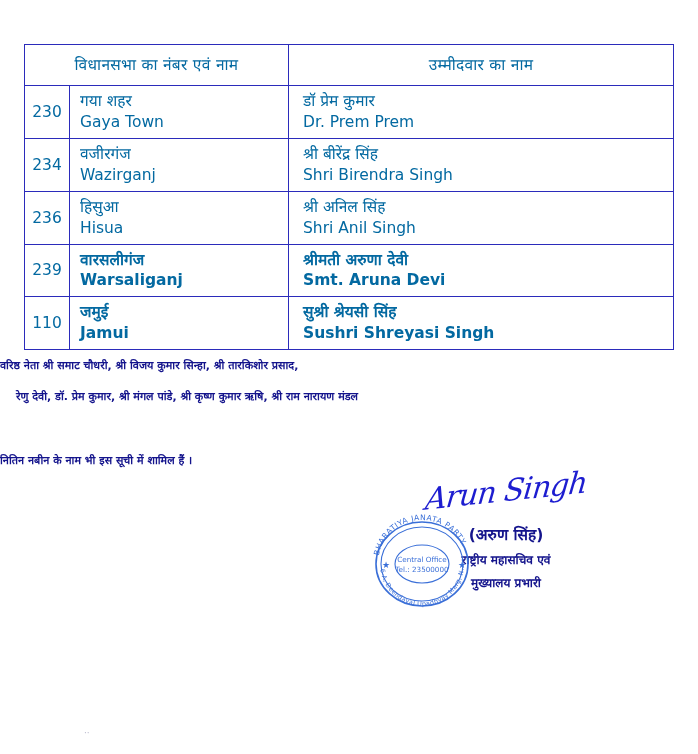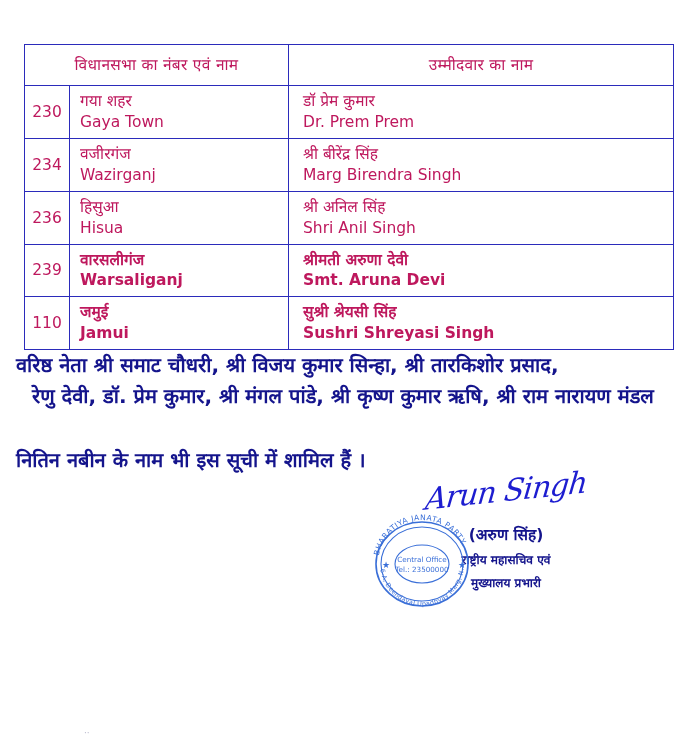--- a/index.html
+++ b/index.html
@@ -24,21 +24,21 @@
   
   .table-wrap {
     position: absolute;
     left: 24px;
     top: 44px;
     width: 650px;
   }
   table.cand {
     border-collapse: collapse;
     width: 650px;
-    color: #be185d;
+    color: #0369a1;
   }
   table.cand th,
   table.cand td {
     border: 1px solid #2b2bbb;
     padding: 0;
   }
   table.cand thead th {
     font-weight: normal;
     font-size: 15.5px;
     text-align: center;
@@ -69,24 +69,24 @@
     white-space: nowrap;
   }
   tr.bold .hi,
   tr.bold .en {
     font-weight: bold;
   }
 
   
   .para {
     position: absolute;
-    left: 16px;
+    left: 0px;
     top: 350px;
     width: 660px;
-    font-size: 20px;
+    font-size: 11px;
     line-height: 31px;
     color: #14148c;
     font-weight: bold;
   }
   .para div {
     white-space: nowrap;
   }
   .para .l1 { padding-left: 0px; }
   .para .l2 { padding-left: 16px; }
   .para .l3 { padding-left: 0px; margin-top: 33px; }
@@ -174,21 +174,21 @@
           </td>
         </tr>
         <tr>
           <td class="col-num">234</td>
           <td class="col-ac">
             <div class="hi">वजीरगंज</div>
             <div class="en">Wazirganj</div>
           </td>
           <td class="col-cand">
             <div class="hi">श्री बीरेंद्र सिंह</div>
-            <div class="en">Marg Birendra Singh</div>
+            <div class="en">Shri Birendra Singh</div>
           </td>
         </tr>
         <tr>
           <td class="col-num">236</td>
           <td class="col-ac">
             <div class="hi">हिसुआ</div>
             <div class="en">Hisua</div>
           </td>
           <td class="col-cand">
             <div class="hi">श्री अनिल सिंह</div>

